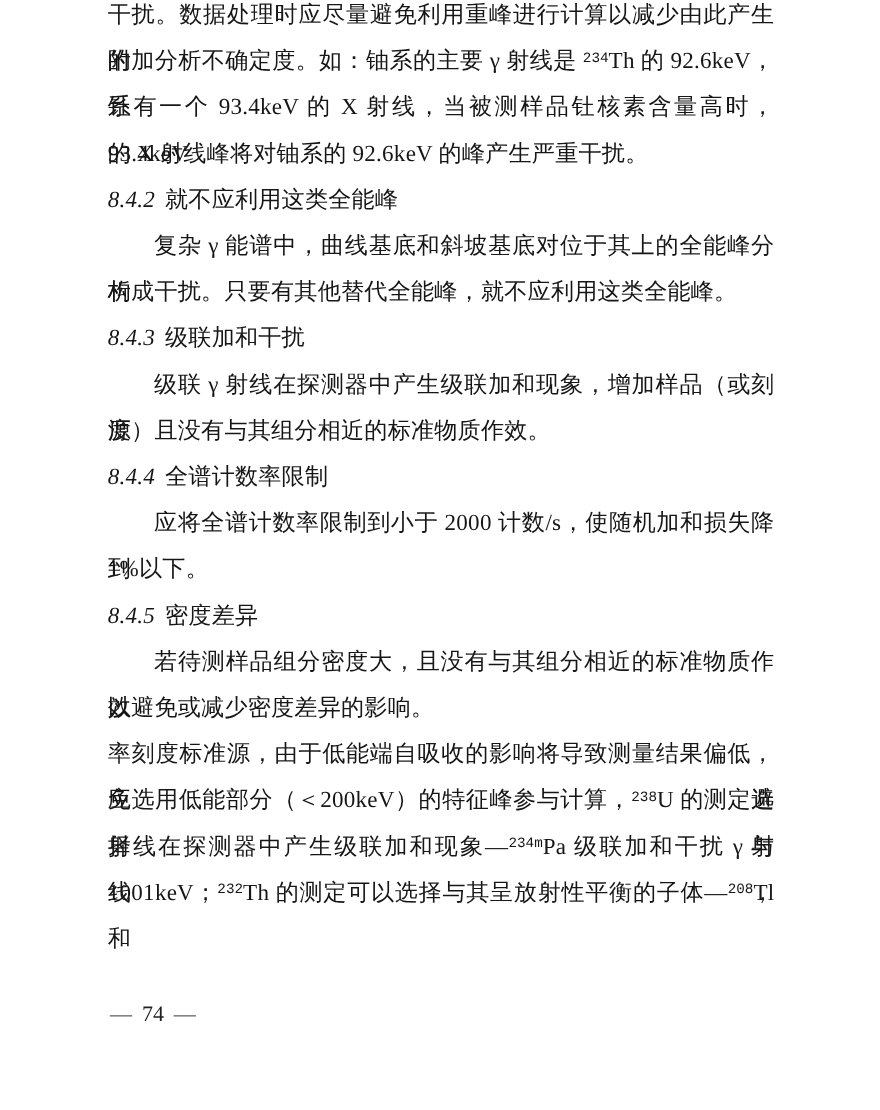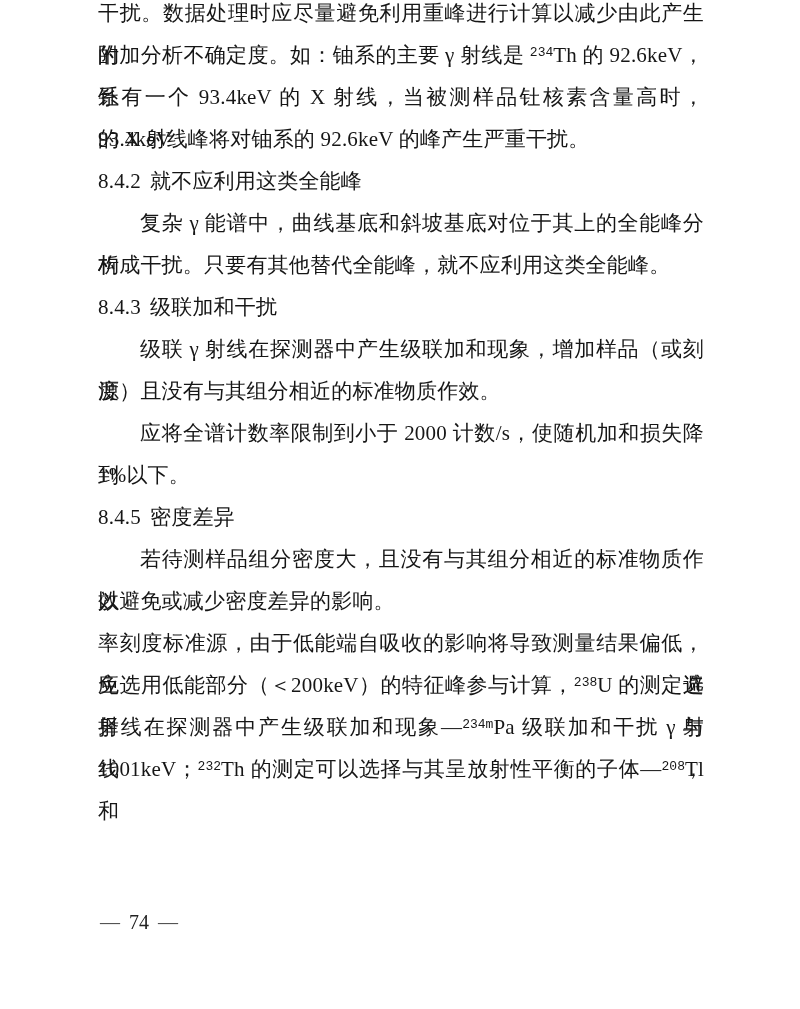--- a/index.html
+++ b/index.html
@@ -29,21 +29,21 @@
     text-align-last: justify;
     -moz-text-align-last: justify;
   }
   .line sup {
     font-size: 13px;
     line-height: 0;
     vertical-align: 6px;
     letter-spacing: 0;
     font-family: Liberation Mono, monospace;
   }
-  .sec-num { margin-right: 9px; }
+  .sec-num { margin-right: 9px; font-style: italic; }
   .page-footer {
     position: absolute;
     left: 100px; top: 910px;
     display: flex;
     align-items: center;
     gap: 9px;
     font-size: 20px;
     line-height: 24px;
     color: #222222;
   }
@@ -57,20 +57,21 @@
       <div class="line justify"><span>干扰。数据处理时应尽量避免利用重峰进行计算以减少由此产生的</span></div>
       <div class="line justify"><span>附加分析不确定度。如：铀系的主要 γ 射线是 </span><sup>234</sup><span>Th 的 92.6keV，钍</span></div>
       <div class="line justify"><span>系有一个 93.4keV 的 X 射线，当被测样品钍核素含量高时，93.4keV</span></div>
       <div class="line"><span>的 X 射线峰将对铀系的 92.6keV 的峰产生严重干扰。</span></div>
       <div class="line heading"><span class="sec-num">8.4.2</span><span>就不应利用这类全能峰</span></div>
       <div class="line indent justify"><span>复杂 γ 能谱中，曲线基底和斜坡基底对位于其上的全能峰分析</span></div>
       <div class="line"><span>构成干扰。只要有其他替代全能峰，就不应利用这类全能峰。</span></div>
       <div class="line heading"><span class="sec-num">8.4.3</span><span>级联加和干扰</span></div>
       <div class="line indent justify"><span>级联 γ 射线在探测器中产生级联加和现象，增加样品（或刻度</span></div>
       <div class="line"><span>源）且没有与其组分相近的标准物质作效。</span></div>
+      <div class="line heading"><span class="sec-num">8.4.4</span><span>全谱计数率限制</span></div>
       <div class="line indent justify"><span>应将全谱计数率限制到小于 2000 计数/s，使随机加和损失降到</span></div>
       <div class="line"><span>1%以下。</span></div>
       <div class="line heading"><span class="sec-num">8.4.5</span><span>密度差异</span></div>
       <div class="line indent justify"><span>若待测样品组分密度大，且没有与其组分相近的标准物质作效</span></div>
       <div class="line"><span>以避免或减少密度差异的影响。</span></div>
       <div class="line justify"><span>率刻度标准源，由于低能端自吸收的影响将导致测量结果偏低，应避</span></div>
       <div class="line justify"><span>免选用低能部分（＜200keV）的特征峰参与计算，</span><sup>238</sup><span>U 的测定选择与</span></div>
       <div class="line justify"><span>射线在探测器中产生级联加和现象—</span><sup>234m</sup><span>Pa 级联加和干扰 γ 射线，</span></div>
       <div class="line justify"><span>1001keV；</span><sup>232</sup><span>Th 的测定可以选择与其呈放射性平衡的子体—</span><sup>208</sup><span>Tl 和</span></div>
     </div>

